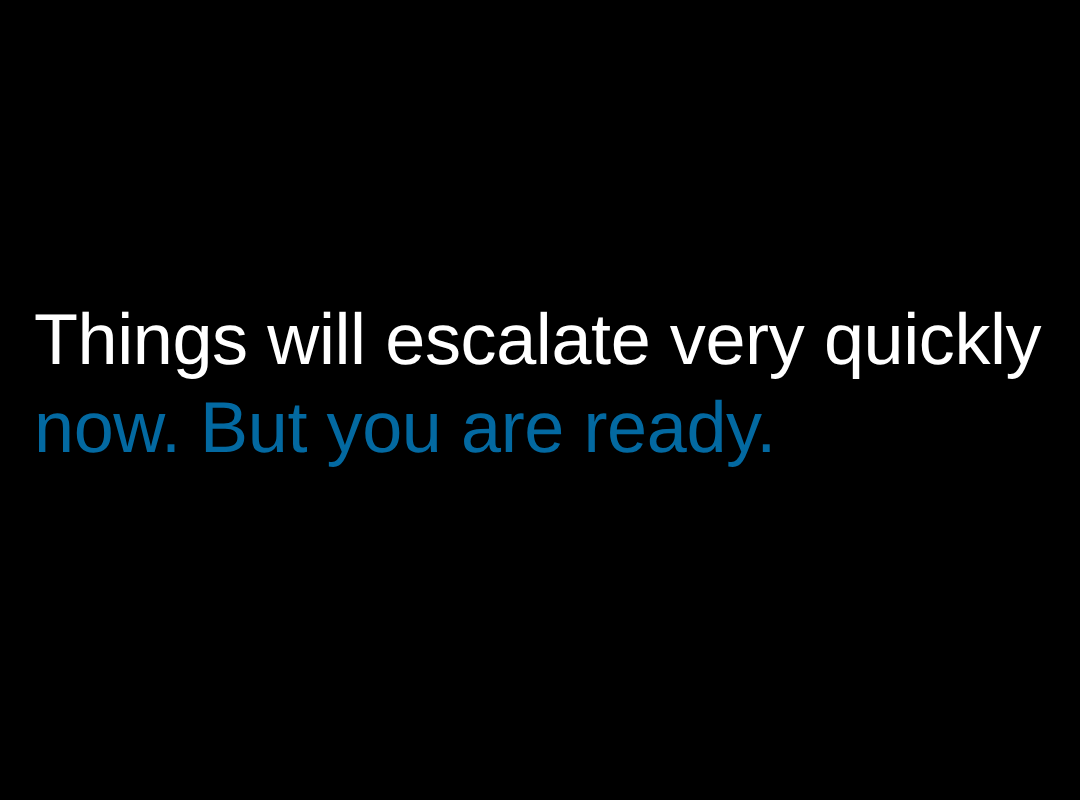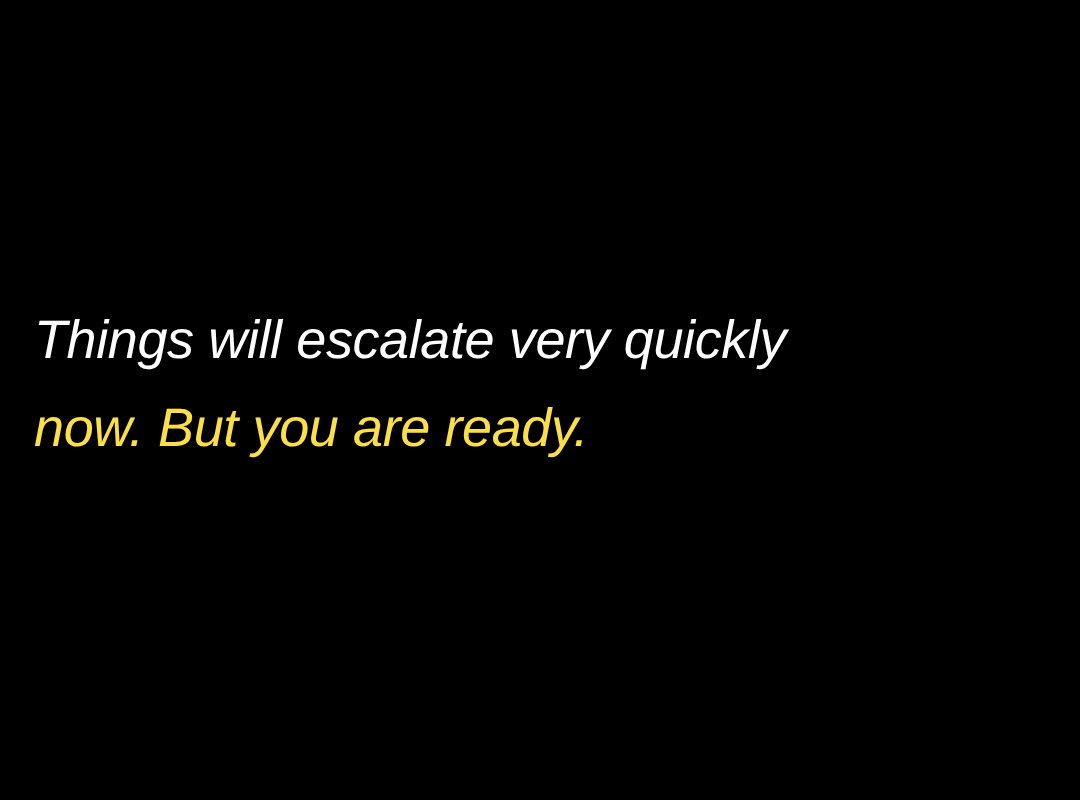--- a/index.html
+++ b/index.html
@@ -28,33 +28,32 @@
     position: absolute;
     left: 34px;
     top: 296px;
     width: 960px;
   }
 
   .quote-line {
     display: block;
     color: #ffffff;
     font-family: "Liberation Sans", sans-serif;
-    font-size: 54px;
+    font-size: 72px;
     font-weight: 400;
     line-height: 88px;
     letter-spacing: -0.4px;
     white-space: nowrap;
     text-rendering: geometricPrecision;
-    font-style: italic;
     -webkit-font-smoothing: antialiased;
   }
 </style>
 </head>
 <body>
 
 <div id="quote-card" style="background: rgb(0, 0, 0);">
 
   <div id="quote-block">
     <span class="quote-line" style="color: rgb(255, 255, 255);">Things will escalate very quickly</span>
-    <span class="quote-line" style="color: #fde047;">now. But you are ready.</span>
+    <span class="quote-line" style="color: #0369a1;">now. But you are ready.</span>
   </div>
 
 </div>
 
 </body></html>

